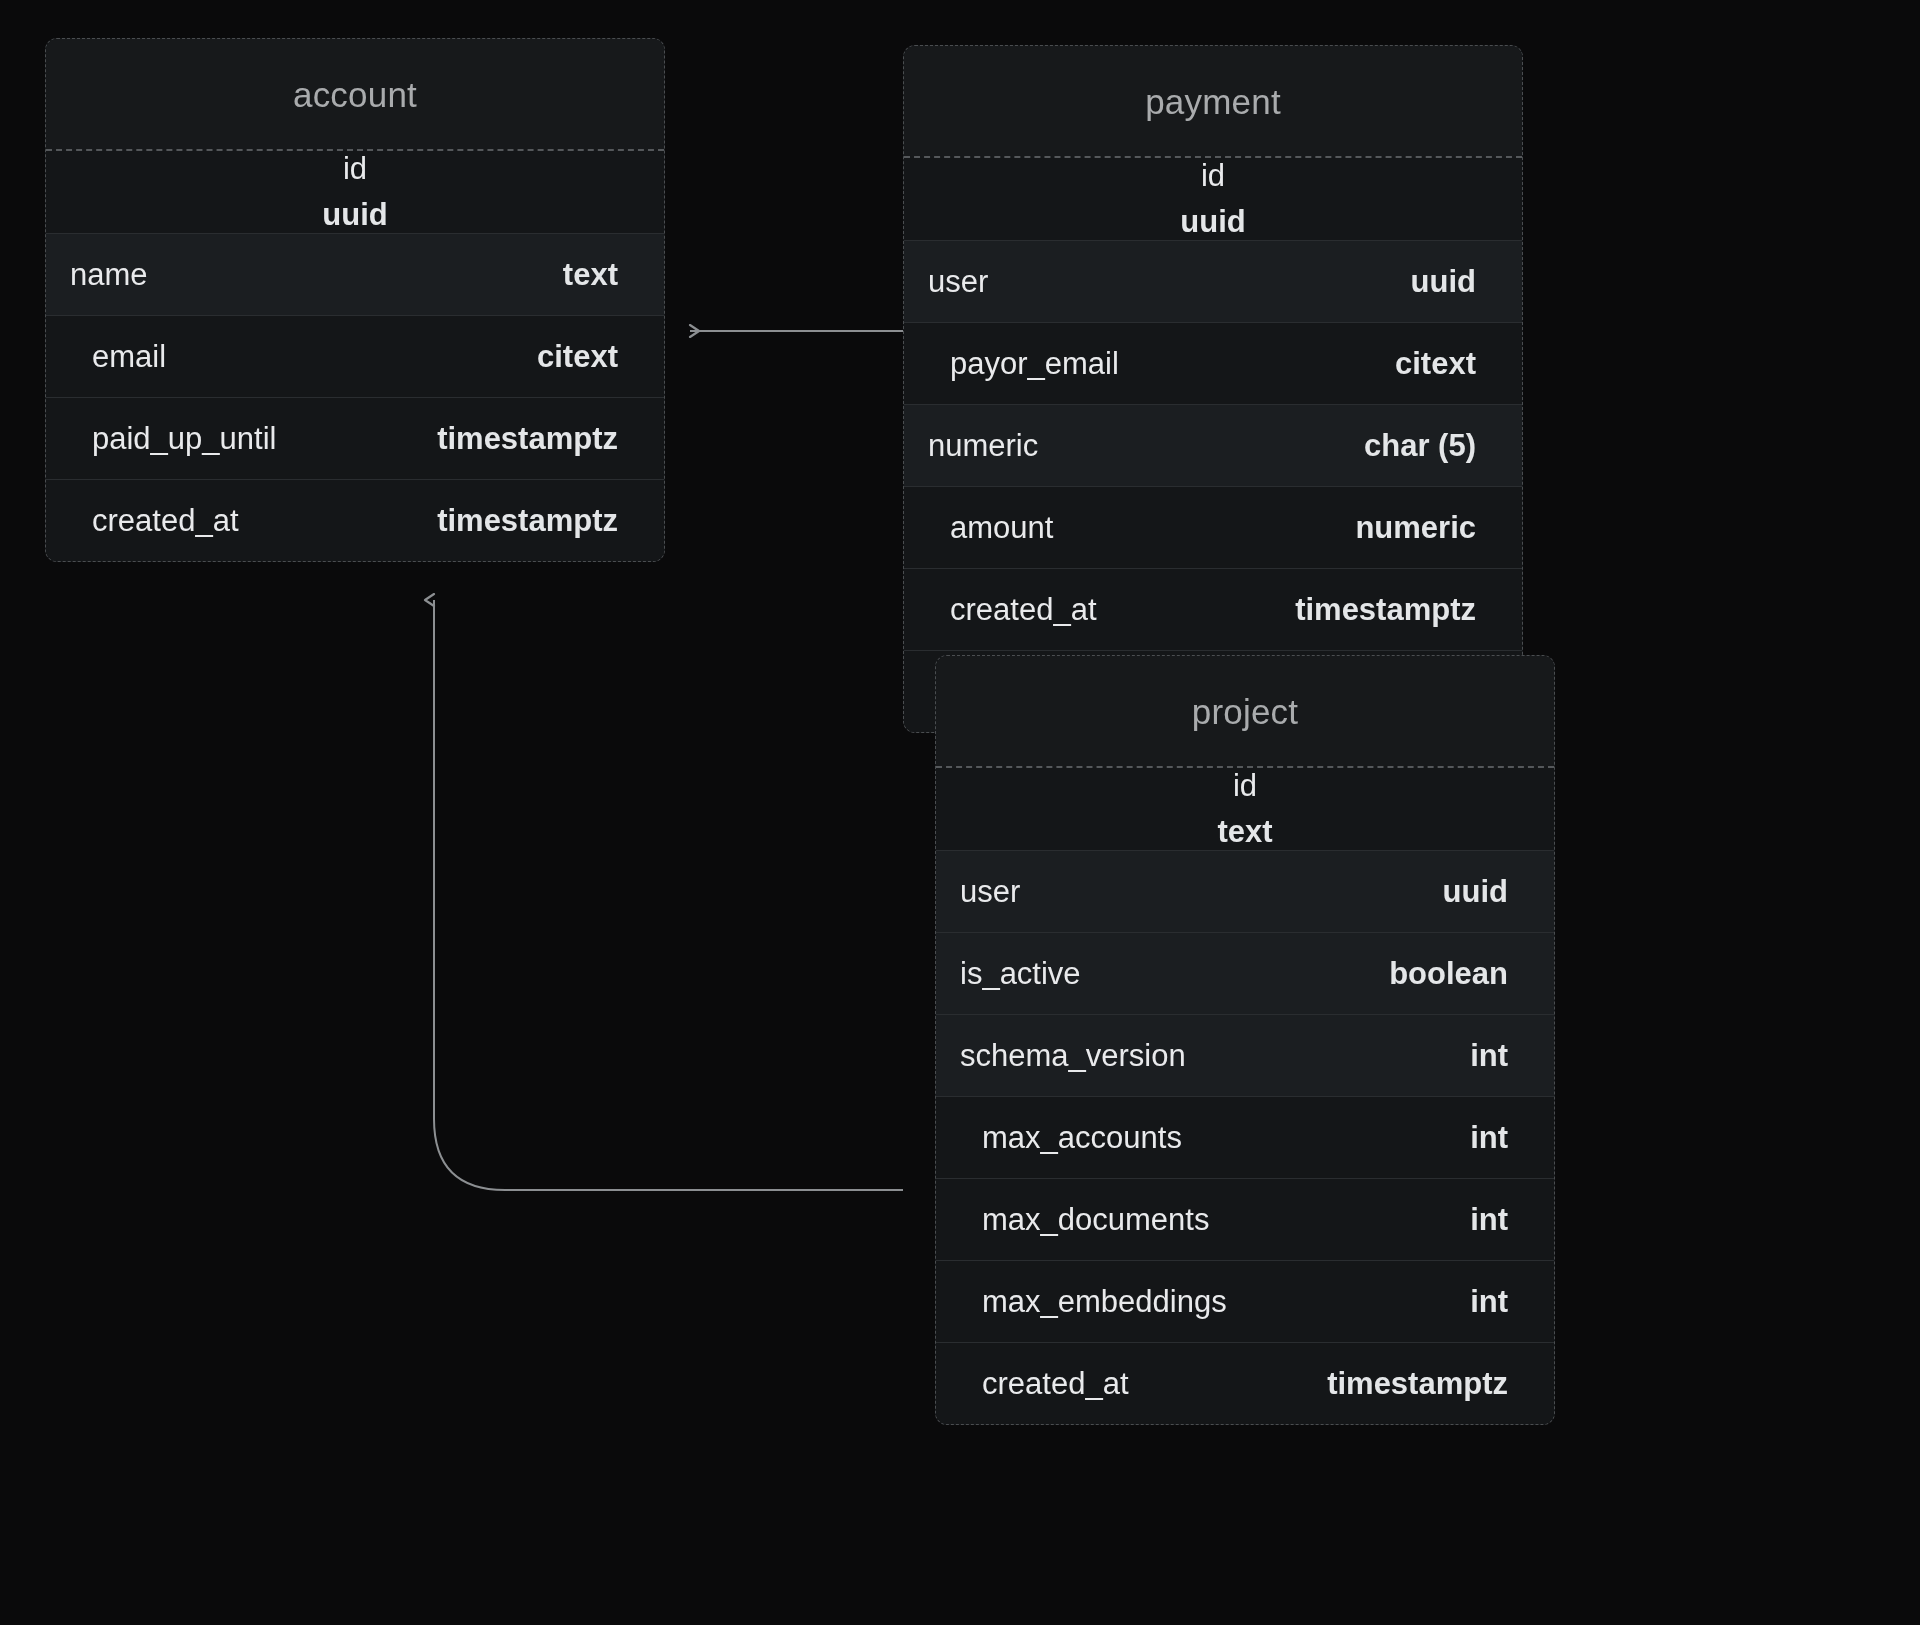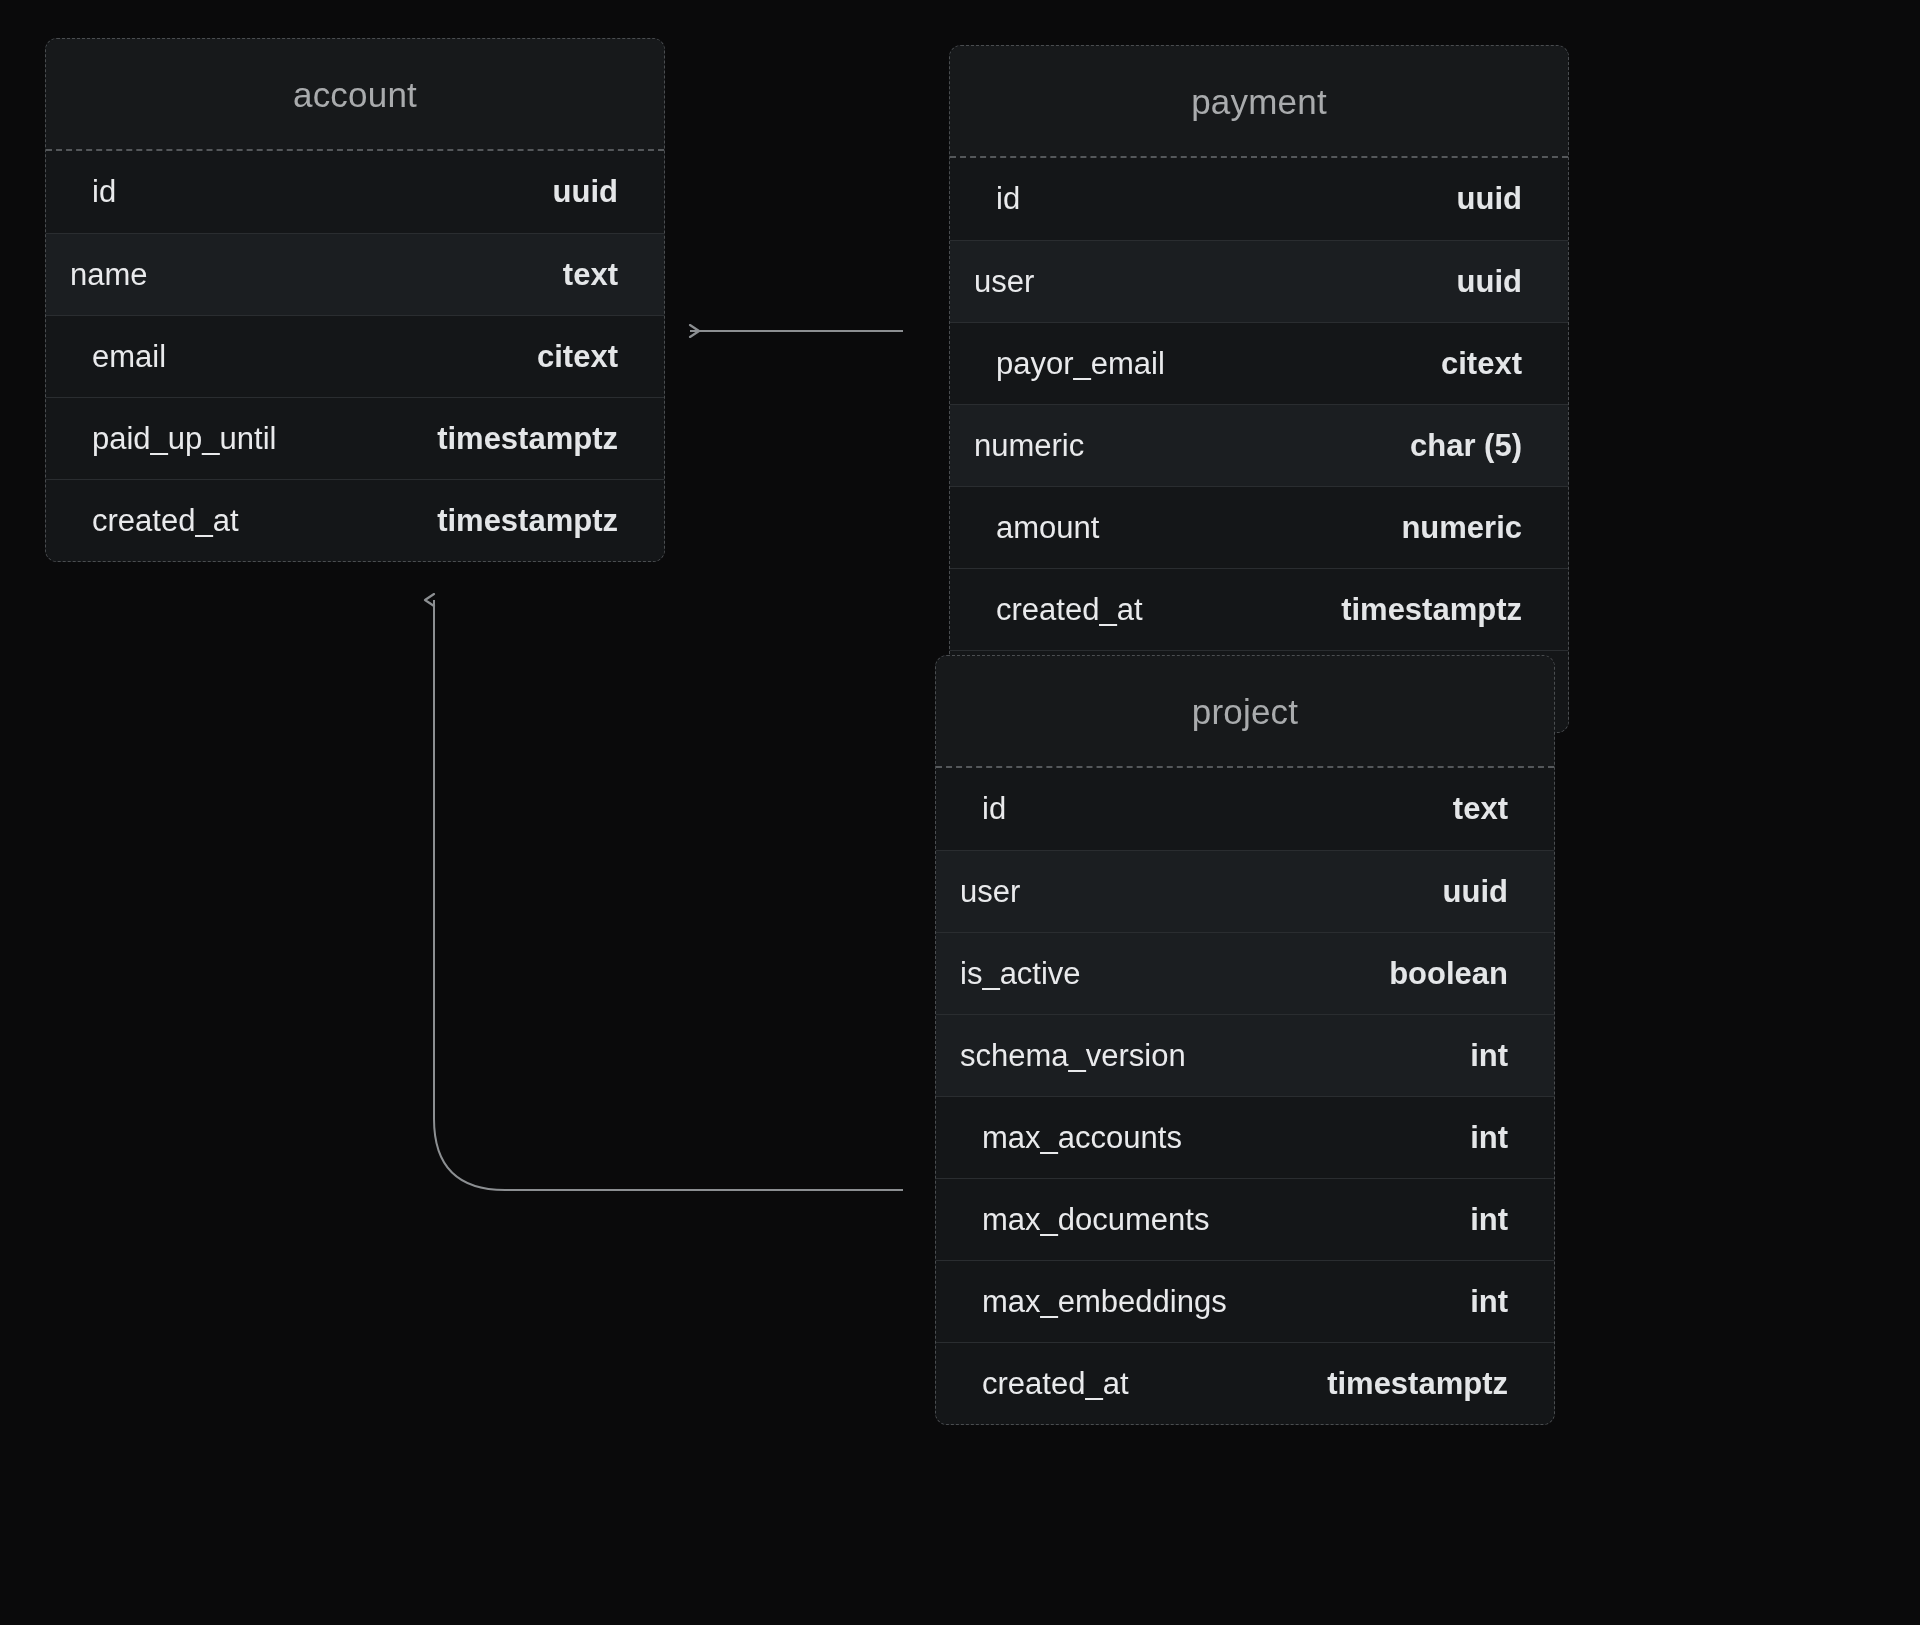--- a/index.html
+++ b/index.html
@@ -64,21 +64,21 @@
   .row {
     display: flex;
     align-items: center;
     justify-content: space-between;
     box-sizing: border-box;
     height: 82px;
     padding: 0 46px;
     border-top: 1px solid #2a2d30;
     background: #141618;
   }
-  .row:first-child { border-top: none; }
+  .row:first-child { border-top: none; flex-direction: column; }
   .row.alt { background: #1b1e21; padding-left: 24px; }
 
   .field-name {
     color: #e9eaec;
     font-size: 31px;
     font-weight: 400;
     white-space: nowrap;
   }
 
   .field-type {
@@ -130,21 +130,21 @@
         <span class="field-type">timestamptz</span>
       </div>
       <div class="row">
         <span class="field-name">created_at</span>
         <span class="field-type">timestamptz</span>
       </div>
 
     </div>
   </div>
 
-  <div class="entity" style="left:903px; top:45px; width:620px;margin-left:46px;">
+  <div class="entity" style="left:903px; top:45px; width:620px;">
     <div class="entity-title">payment</div>
     <div class="title-rule"></div>
     <div class="rows">
 
       <div class="row">
         <span class="field-name">id</span>
         <span class="field-type">uuid</span>
       </div>
       <div class="row alt">
         <span class="field-name">user</span>

